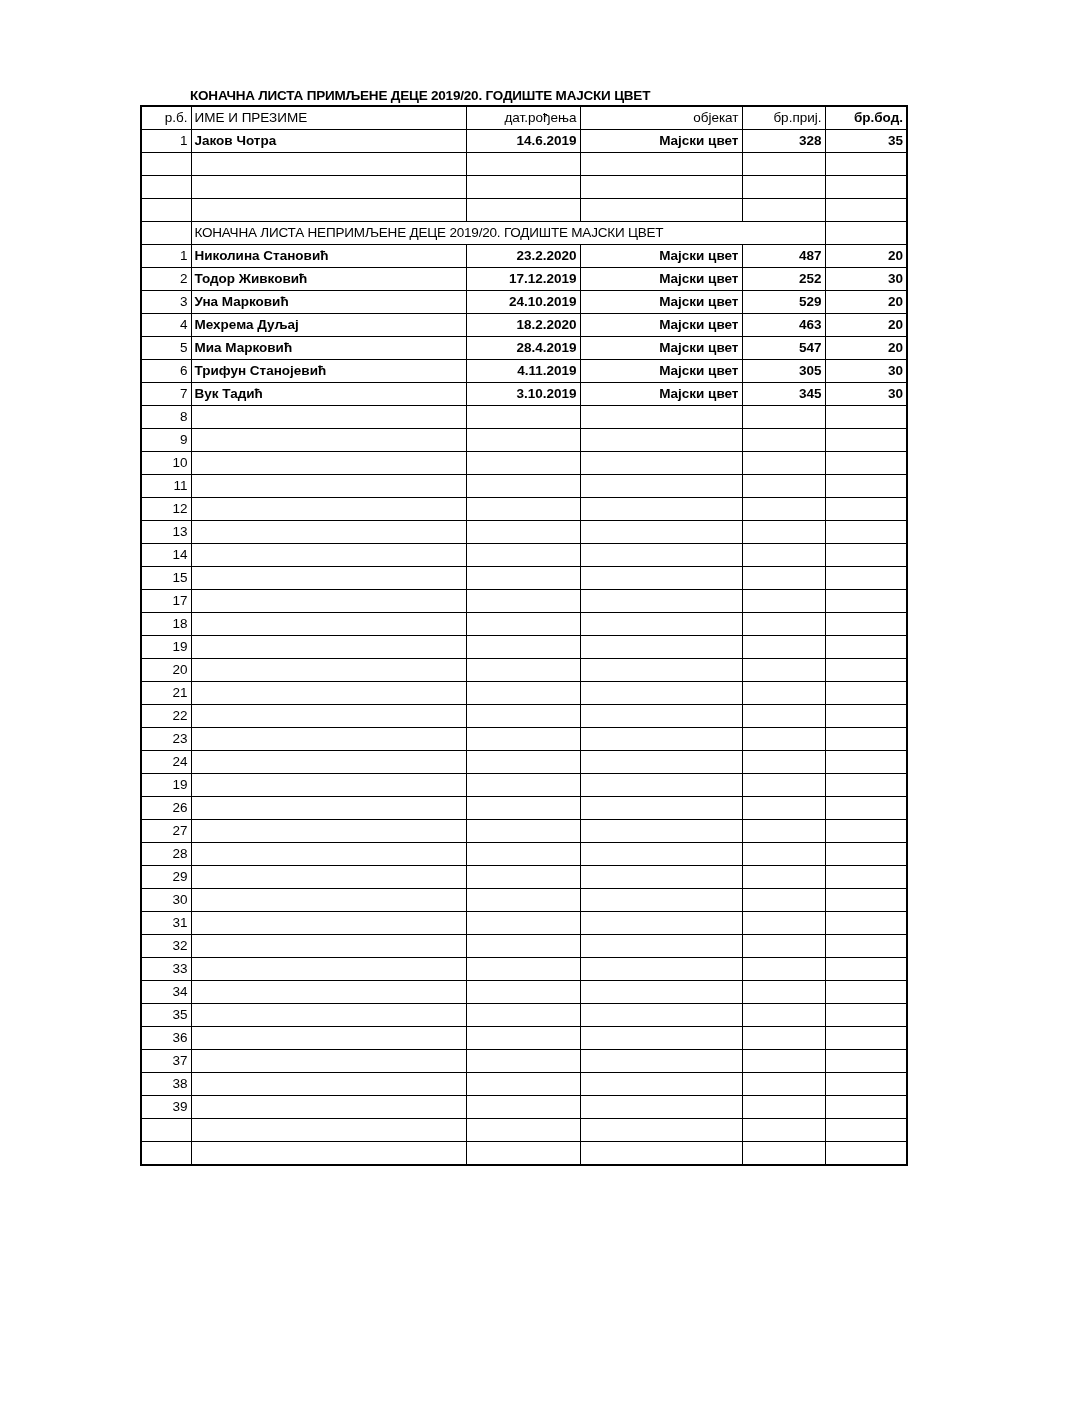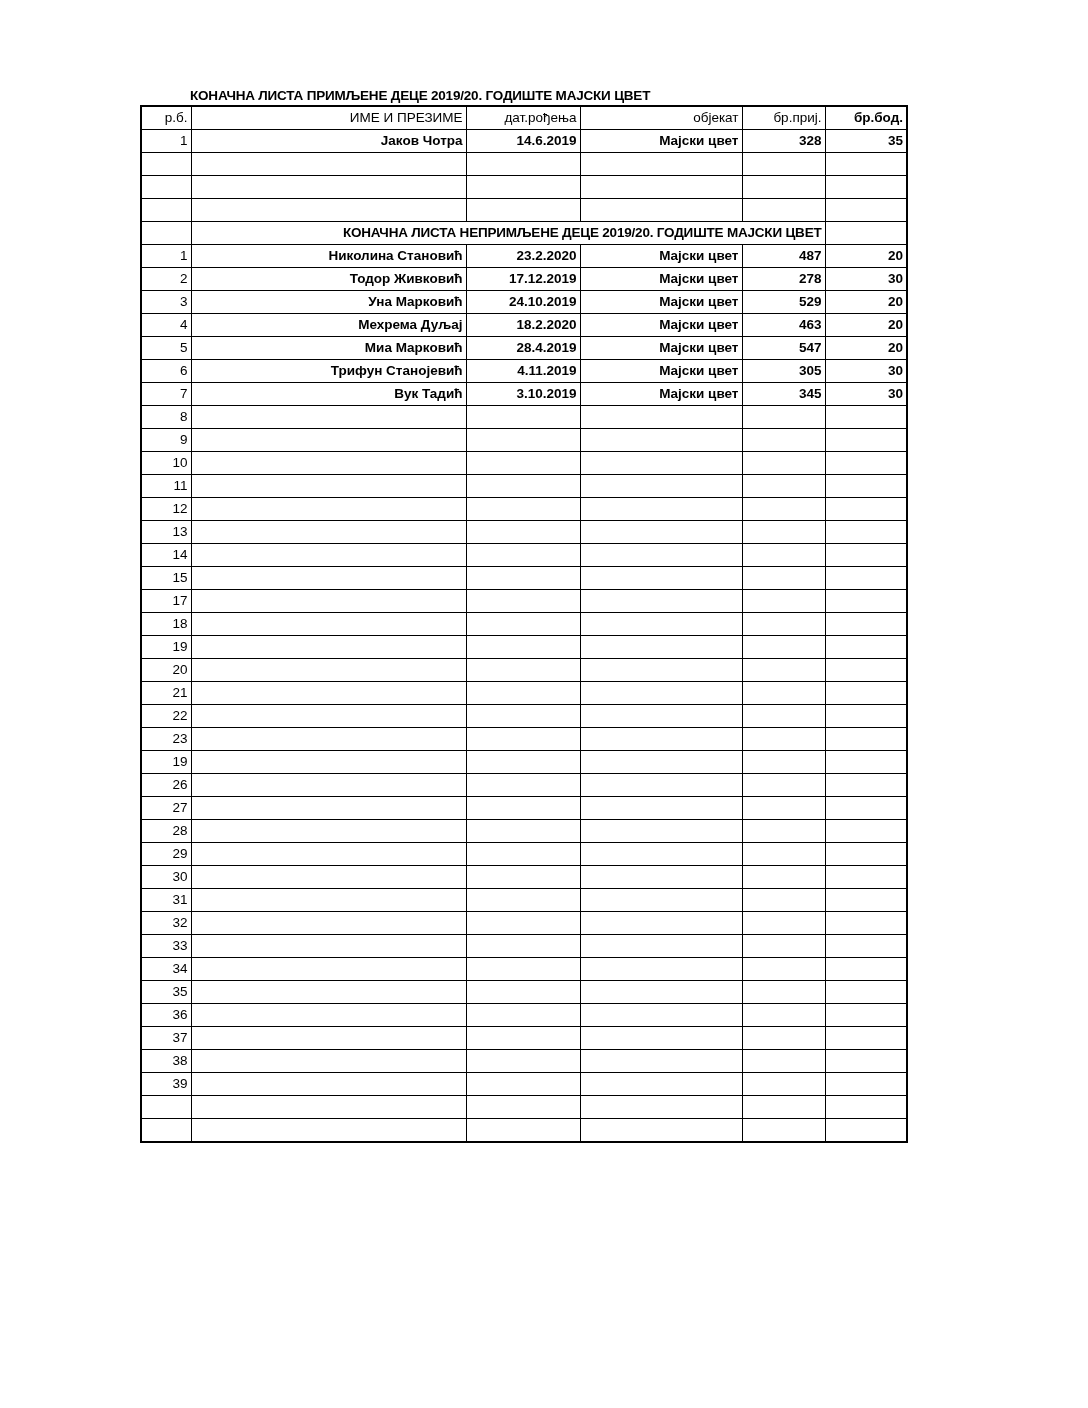--- a/index.html
+++ b/index.html
@@ -56,37 +56,37 @@
   }
 
   
   col.c-rb   { width: 50px; }
   col.c-name { width: 275px; }
   col.c-date { width: 114px; }
   col.c-obj  { width: 162px; }
   col.c-prij { width: 83px; }
   col.c-bod  { width: 82px; }
   .rightal  { text-align: right; }
-  .leftal   { text-align: right; }
+  .leftal   { text-align: left; }
 
   
   .hdr {
     font-weight: normal;
     font-size: 13.5px;
   }
   .hdr-bold {
     font-weight: bold;
     font-size: 13.5px;
   }
 
   .section-title {
-    font-weight: bold;
+    font-weight: normal;
     font-size: 12.5px;
     letter-spacing: -0.2px;
-    text-align: right;
+    text-align: left;
   }
 
   .rownum {
     text-align: right;
     font-weight: normal;
     font-size: 13.5px;
     padding-right: 4px;
   }
   .datacell {
     font-weight: bold;
@@ -160,21 +160,21 @@
           <td class="datacell rightal">23.2.2020</td>
           <td class="datacell rightal">Мајски цвет</td>
           <td class="datacell rightal">487</td>
           <td class="datacell rightal">20</td>
         </tr>
         <tr>
           <td class="rownum">2</td>
           <td class="datacell leftal">Тодор Живковић</td>
           <td class="datacell rightal">17.12.2019</td>
           <td class="datacell rightal">Мајски цвет</td>
-          <td class="datacell rightal">278</td>
+          <td class="datacell rightal">252</td>
           <td class="datacell rightal">30</td>
         </tr>
         <tr>
           <td class="rownum">3</td>
           <td class="datacell leftal">Уна Марковић</td>
           <td class="datacell rightal">24.10.2019</td>
           <td class="datacell rightal">Мајски цвет</td>
           <td class="datacell rightal">529</td>
           <td class="datacell rightal">20</td>
         </tr>
@@ -324,20 +324,28 @@
         </tr>
         <tr>
           <td class="rownum">23</td>
           <td></td>
           <td></td>
           <td></td>
           <td></td>
           <td></td>
         </tr>
         <tr>
+          <td class="rownum">24</td>
+          <td></td>
+          <td></td>
+          <td></td>
+          <td></td>
+          <td></td>
+        </tr>
+        <tr>
           <td class="rownum">19</td>
           <td></td>
           <td></td>
           <td></td>
           <td></td>
           <td></td>
         </tr>
         <tr>
           <td class="rownum">26</td>
           <td></td>

